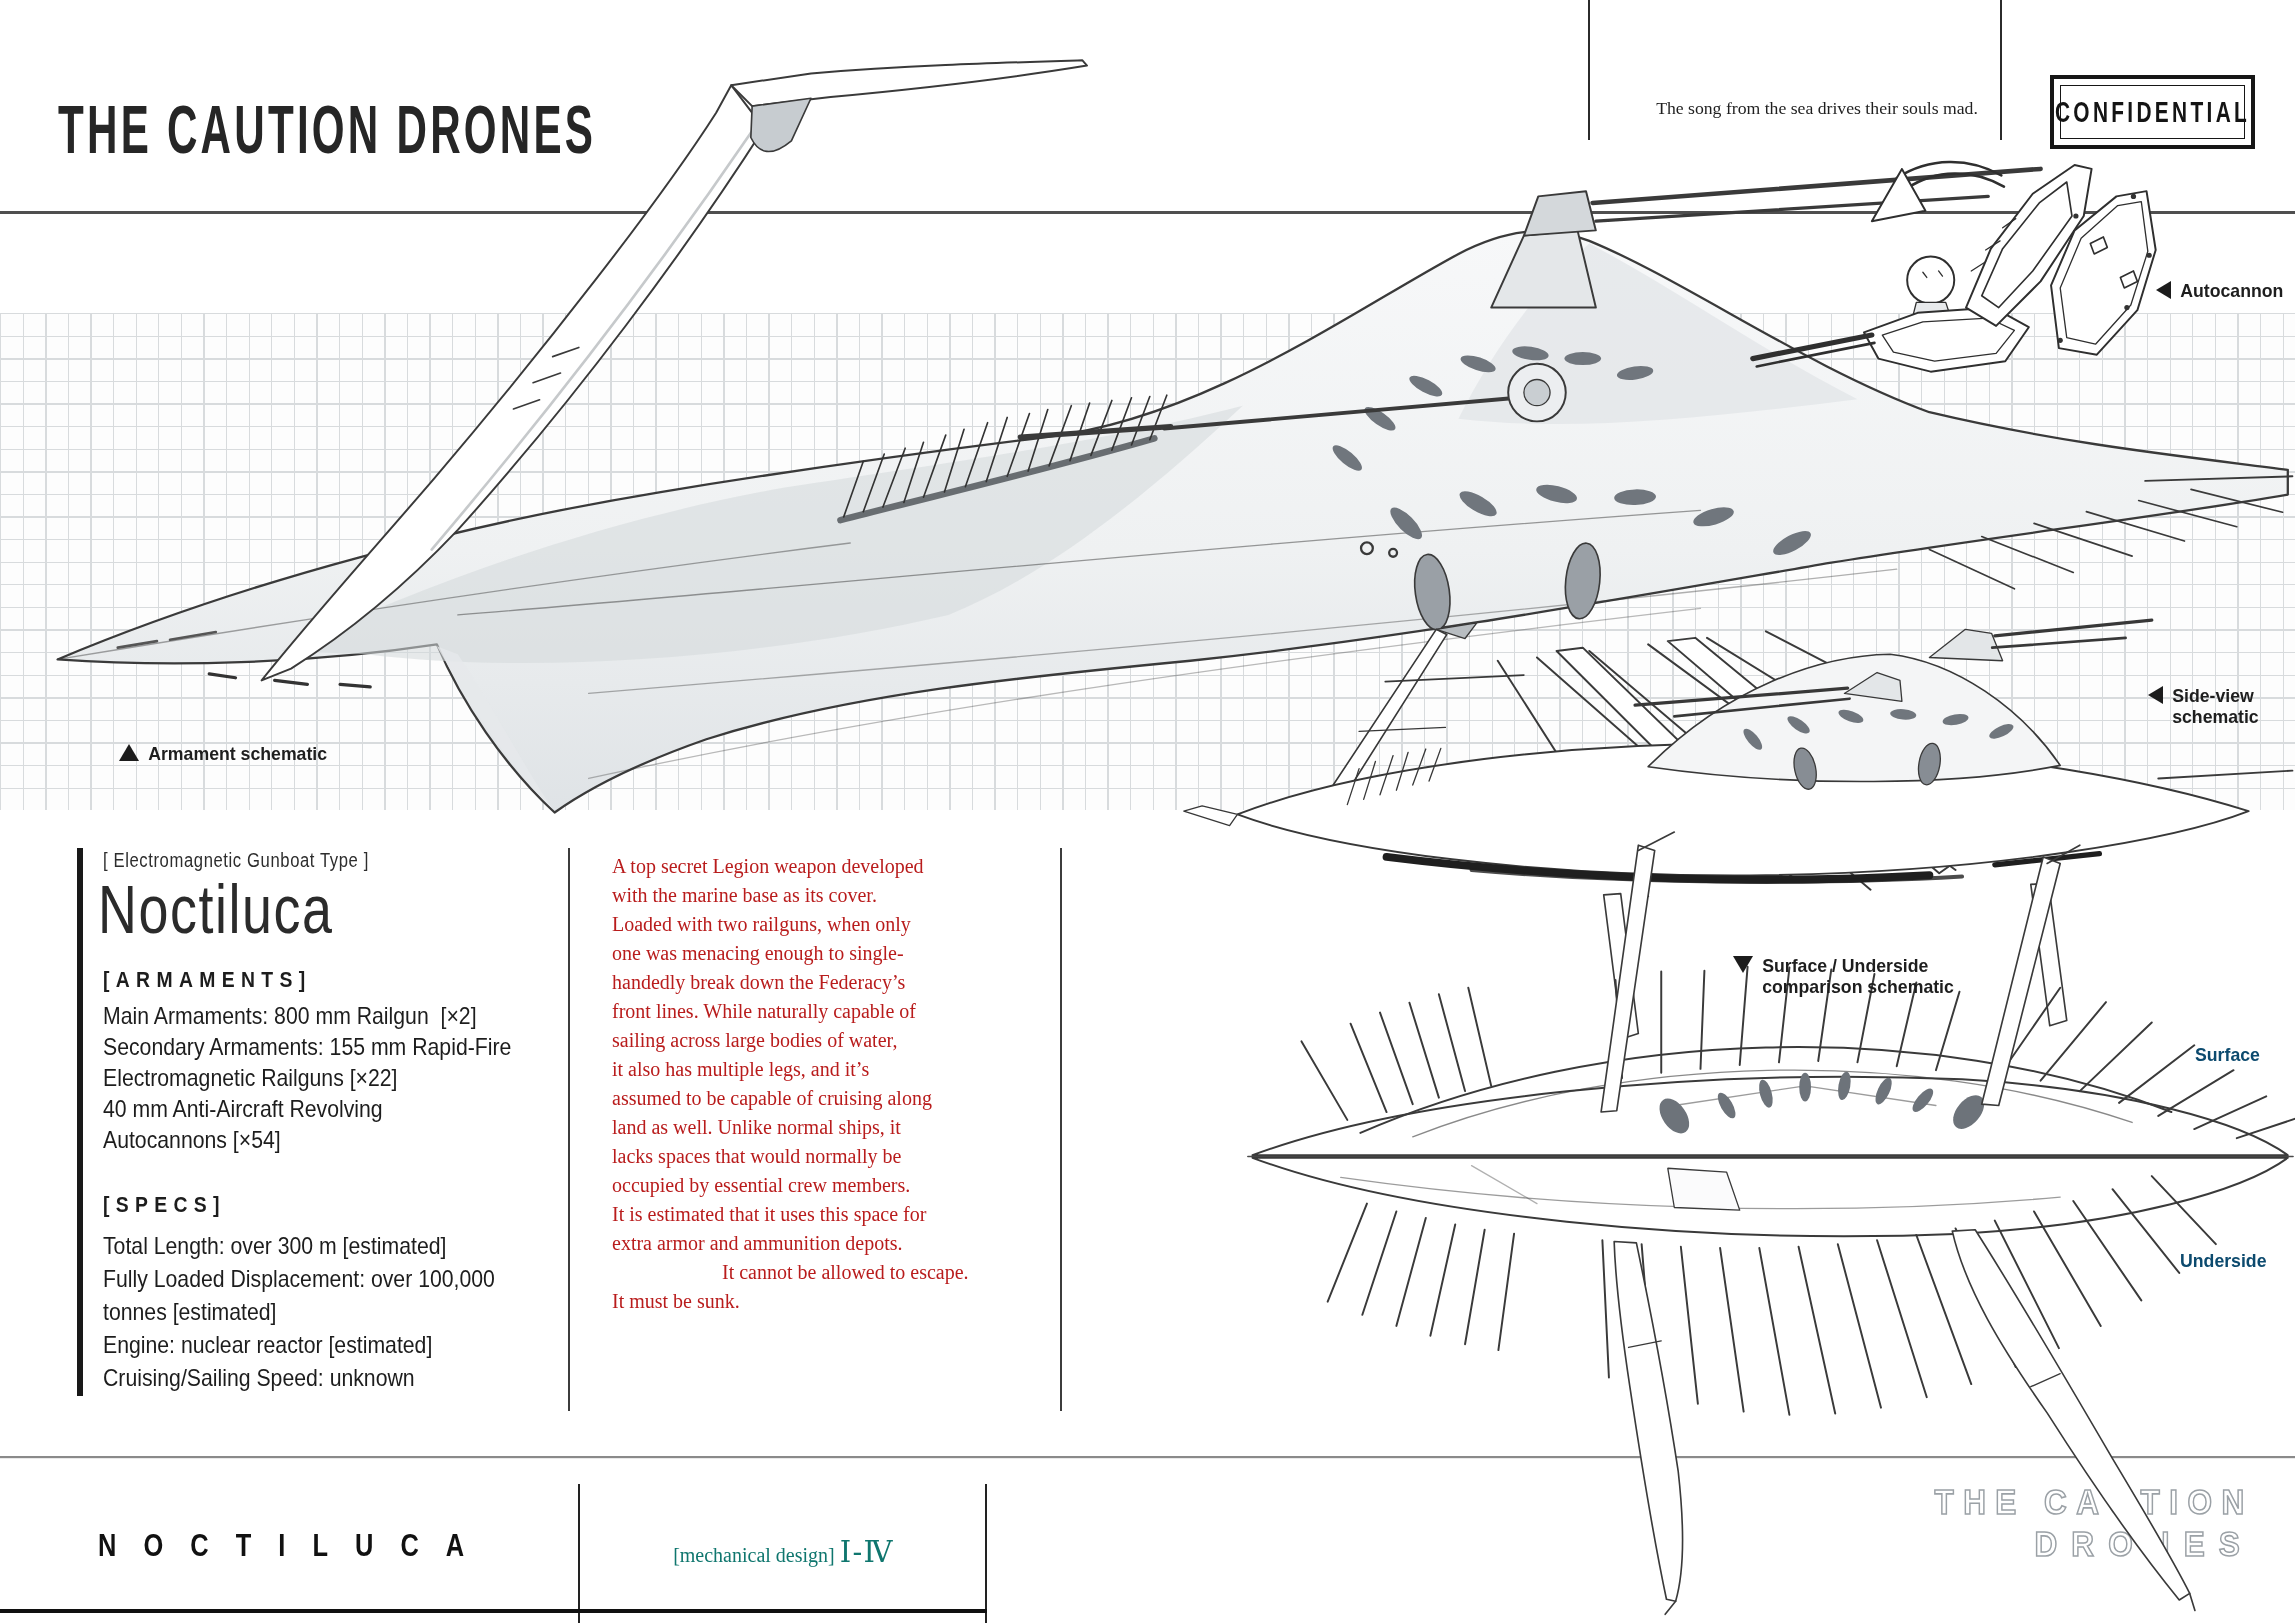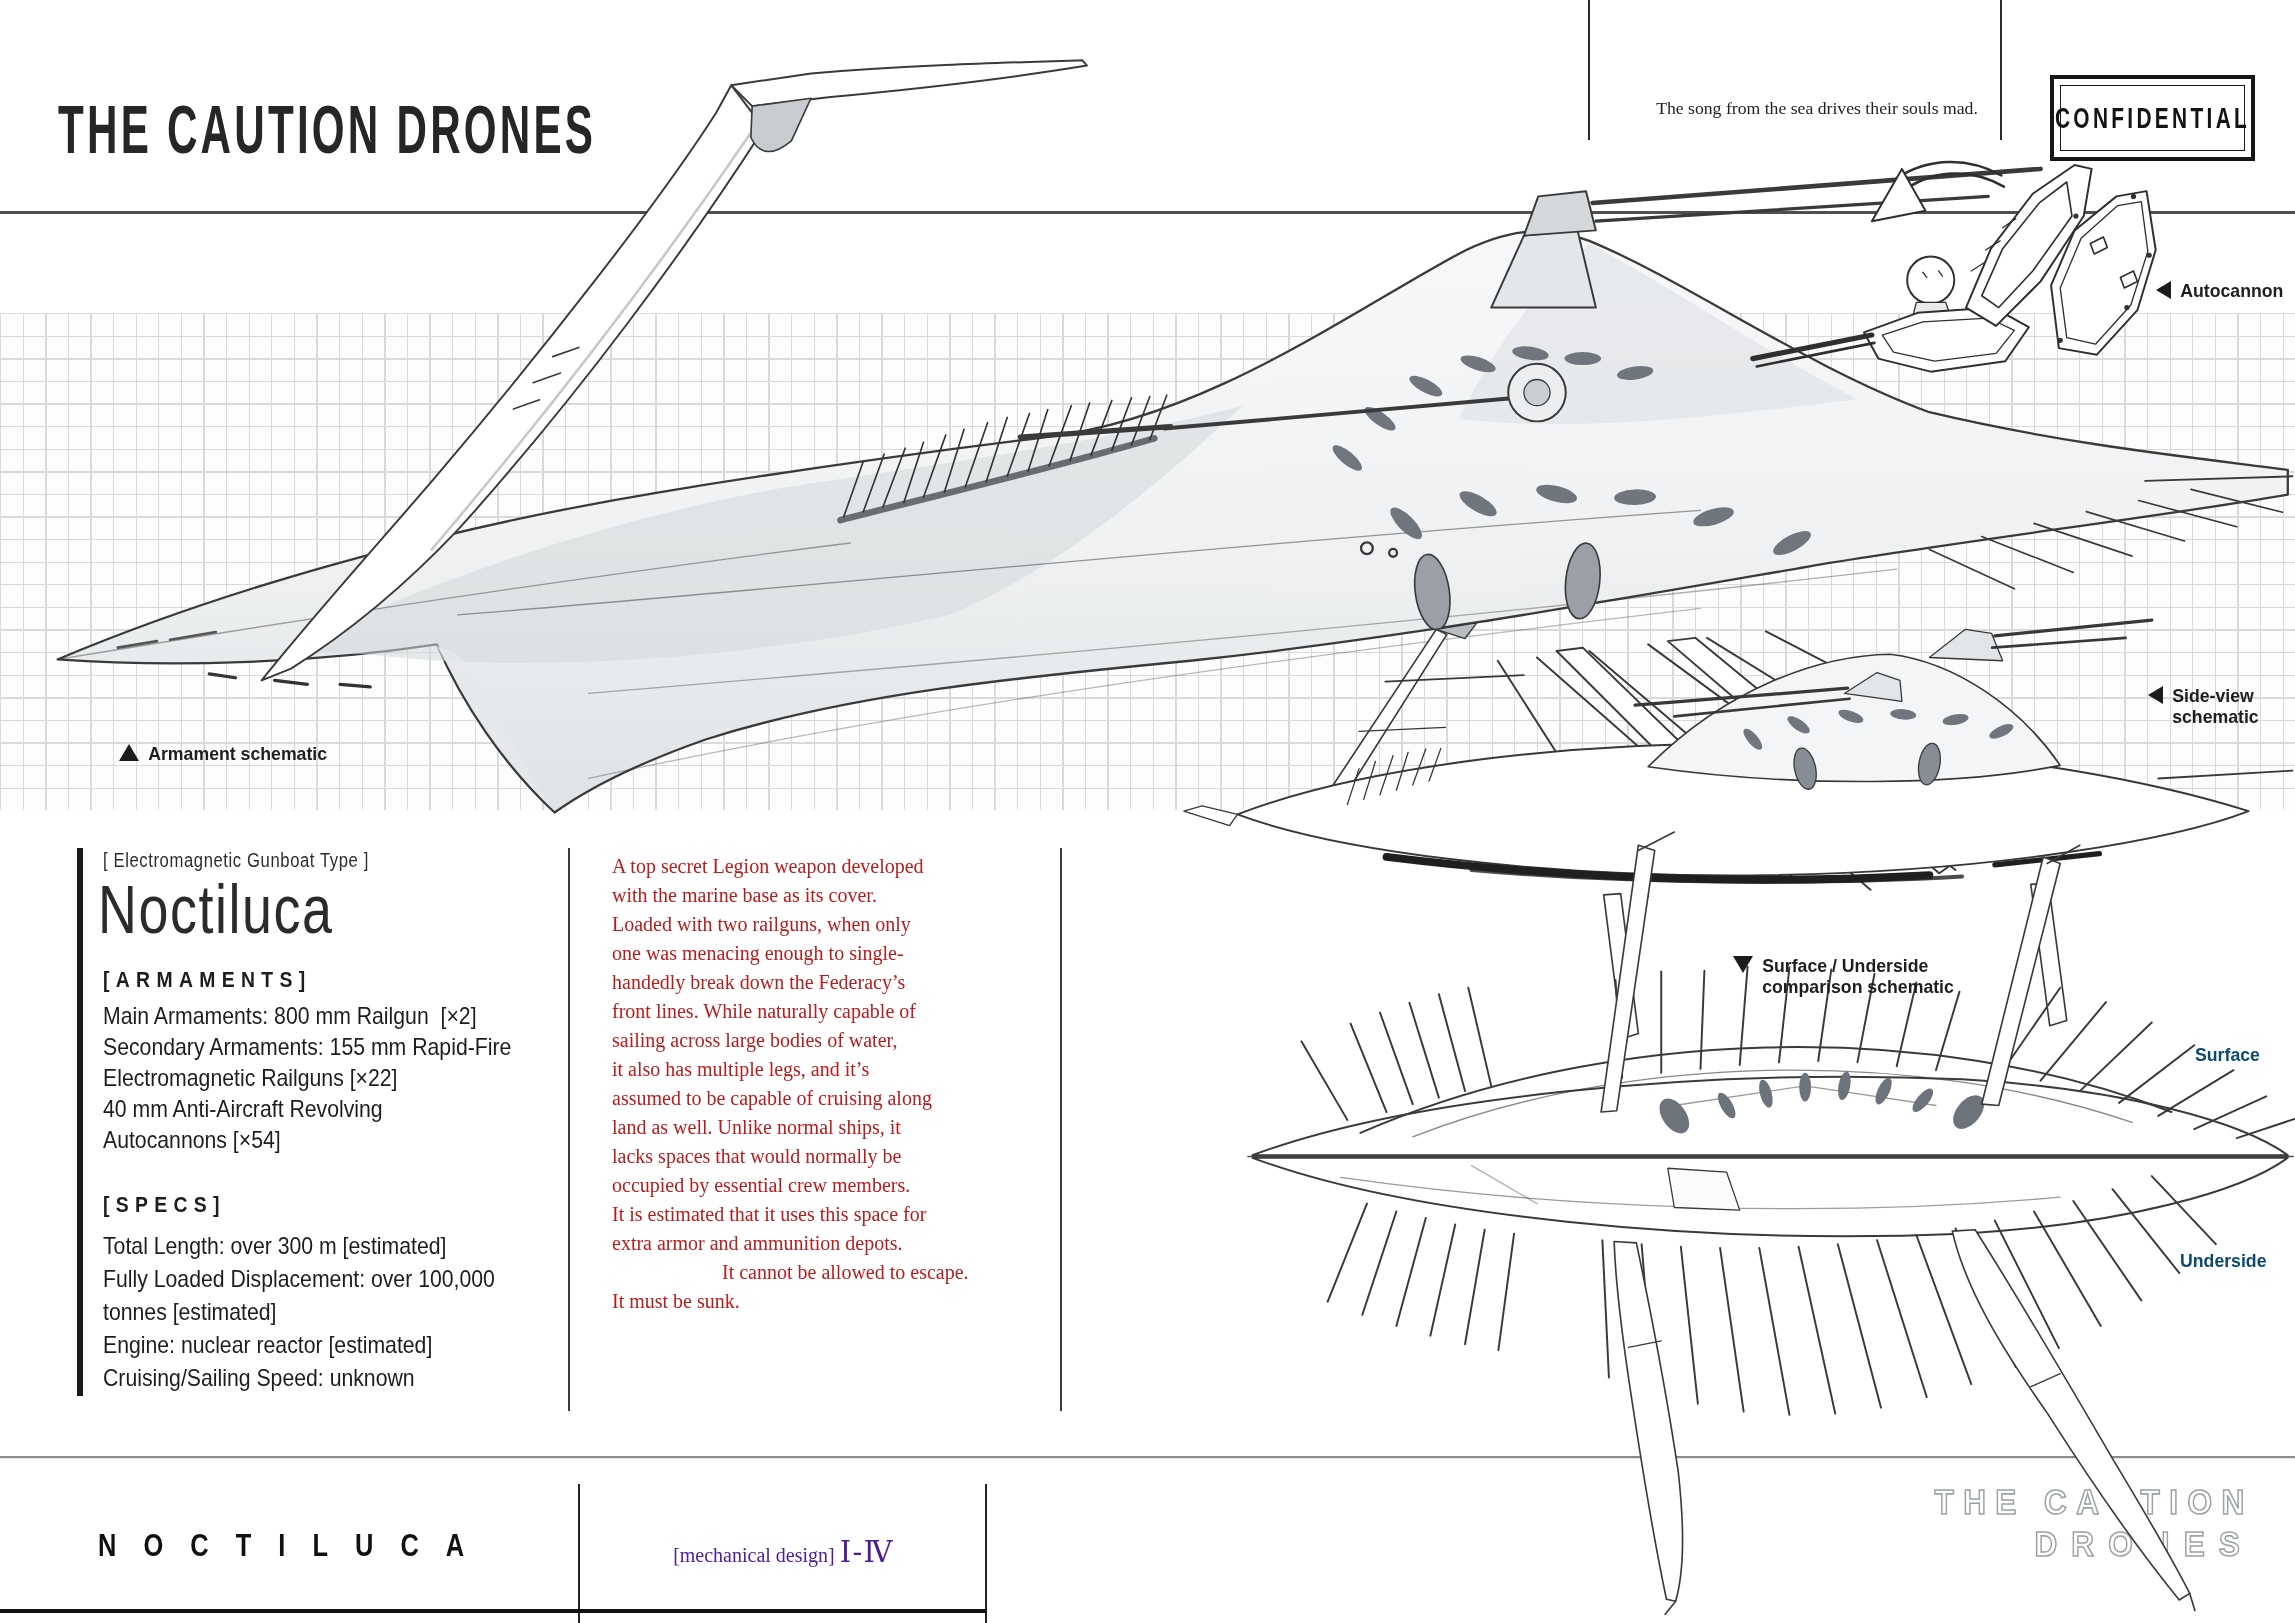--- a/index.html
+++ b/index.html
@@ -8,21 +8,21 @@
     background:#ffffff;font-family:"Liberation Sans",sans-serif;color:#232323;
   }
   .abs{position:absolute;}
   
   .page-title{left:58px;top:90px;font-size:68px;font-weight:700;letter-spacing:5.2px;
     color:#262626;transform:scaleX(0.62);transform-origin:left top;white-space:nowrap;z-index:10;}
   .header-rule{left:0;top:211px;width:2295px;height:2.6px;background:#4f4f4f;z-index:2;}
   .quote-line{top:0;width:2px;height:140px;background:#2b2b2b;z-index:10;}
   .quote-box{left:1590px;top:98px;width:454px;text-align:center;z-index:10;
     font-family:"Liberation Serif",serif;font-size:17.7px;color:#1f1f1f;}
-  .confidential{left:2050px;top:75px;width:205px;height:86px;border:4.6px solid #161616;
+  .confidential{left:2050px;top:75px;width:205px;height:74px;border:4.6px solid #161616;
     box-sizing:border-box;padding:6px;z-index:10;background:#fff;text-align:right;}
   .confidential .inner{width:100%;height:100%;border:1.3px solid #161616;box-sizing:border-box;
     display:flex;align-items:center;justify-content:center;}
   .confidential .txt{font-size:29px;font-weight:700;letter-spacing:4.6px;color:#141414;
     transform:scaleX(0.72);white-space:nowrap;}
   
   .grid-band{left:0;top:313px;width:2295px;height:497px;z-index:1;background-color:#fdfdfd;
     background-image:
       repeating-linear-gradient(to right,#d8dbdd 0 1.3px,transparent 1.3px 22.6px),
       repeating-linear-gradient(to bottom,#d8dbdd 0 1.3px,transparent 1.3px 22.6px);}
@@ -52,21 +52,21 @@
   .colrule{top:848px;width:2px;height:563px;background:#3c3c3c;z-index:10;}
   .descbox{left:612px;top:852px;width:466px;z-index:10;font-family:"Liberation Serif",serif;
     font-size:20px;line-height:29px;color:#b91c1c;}
   .descbox p{margin:0;white-space:pre-line;}
   .descbox p.ind{text-indent:110px;}
   
   .footer-rule{left:0;top:1456px;width:2295px;height:2px;background:#8a8a8a;border-bottom:1.3px solid #e9e9e9;z-index:2;}
   .foot-vline{top:1484px;width:2px;height:139px;background:#222;z-index:10;}
   .foot-name{left:98px;top:1528px;font-size:31px;font-weight:700;letter-spacing:33px;color:#111;
     transform:scaleX(0.82);transform-origin:left top;white-space:nowrap;z-index:10;}
-  .foot-credit{left:580px;top:1535px;width:407px;text-align:center;z-index:10;color:#4c1d95;
+  .foot-credit{left:580px;top:1535px;width:407px;text-align:center;z-index:10;color:#0f766e;
     font-family:"Liberation Serif",serif;font-size:20px;}
   .foot-credit .numeral{font-family:"DejaVu Serif","Liberation Serif",serif;font-size:29px;letter-spacing:1.3px;}
   .bottom-bar{left:0;top:1609px;width:987px;height:3.9px;background:#101010;z-index:10;}
   .watermark{right:41px;text-align:right;z-index:3;font-weight:700;color:#ffffff;
     -webkit-text-stroke:1.6px #9ba1a6;text-shadow:0 0 0.7px #9ba1a6;letter-spacing:10.5px;
     font-size:35px;transform:scaleX(0.9);transform-origin:right top;white-space:nowrap;}
   .wm1{top:1482px;} .wm2{top:1524px;letter-spacing:15.7px;}
 </style>
 </head>
 <body>

